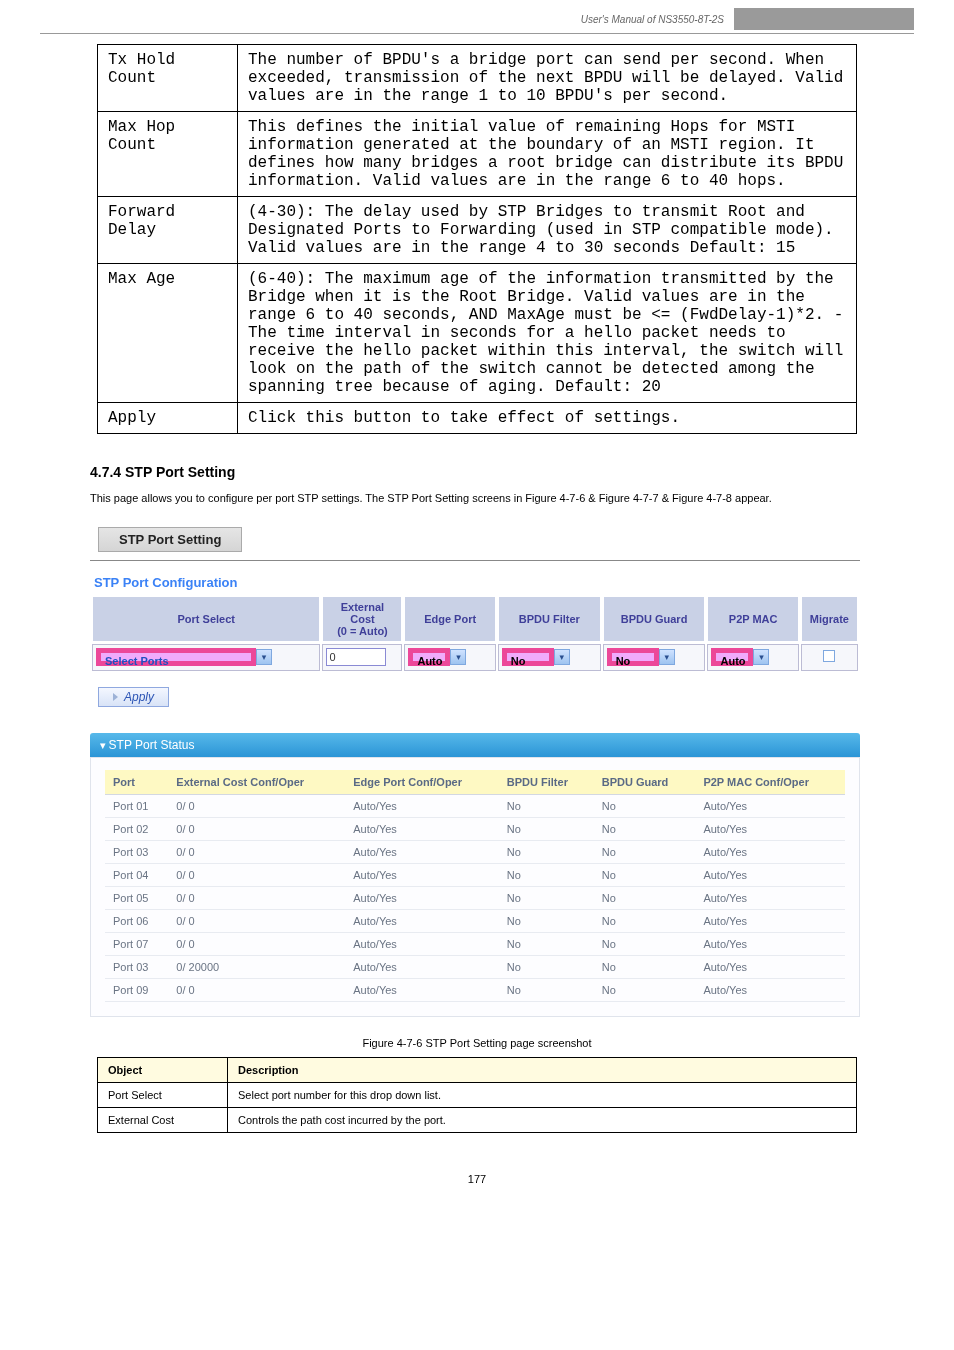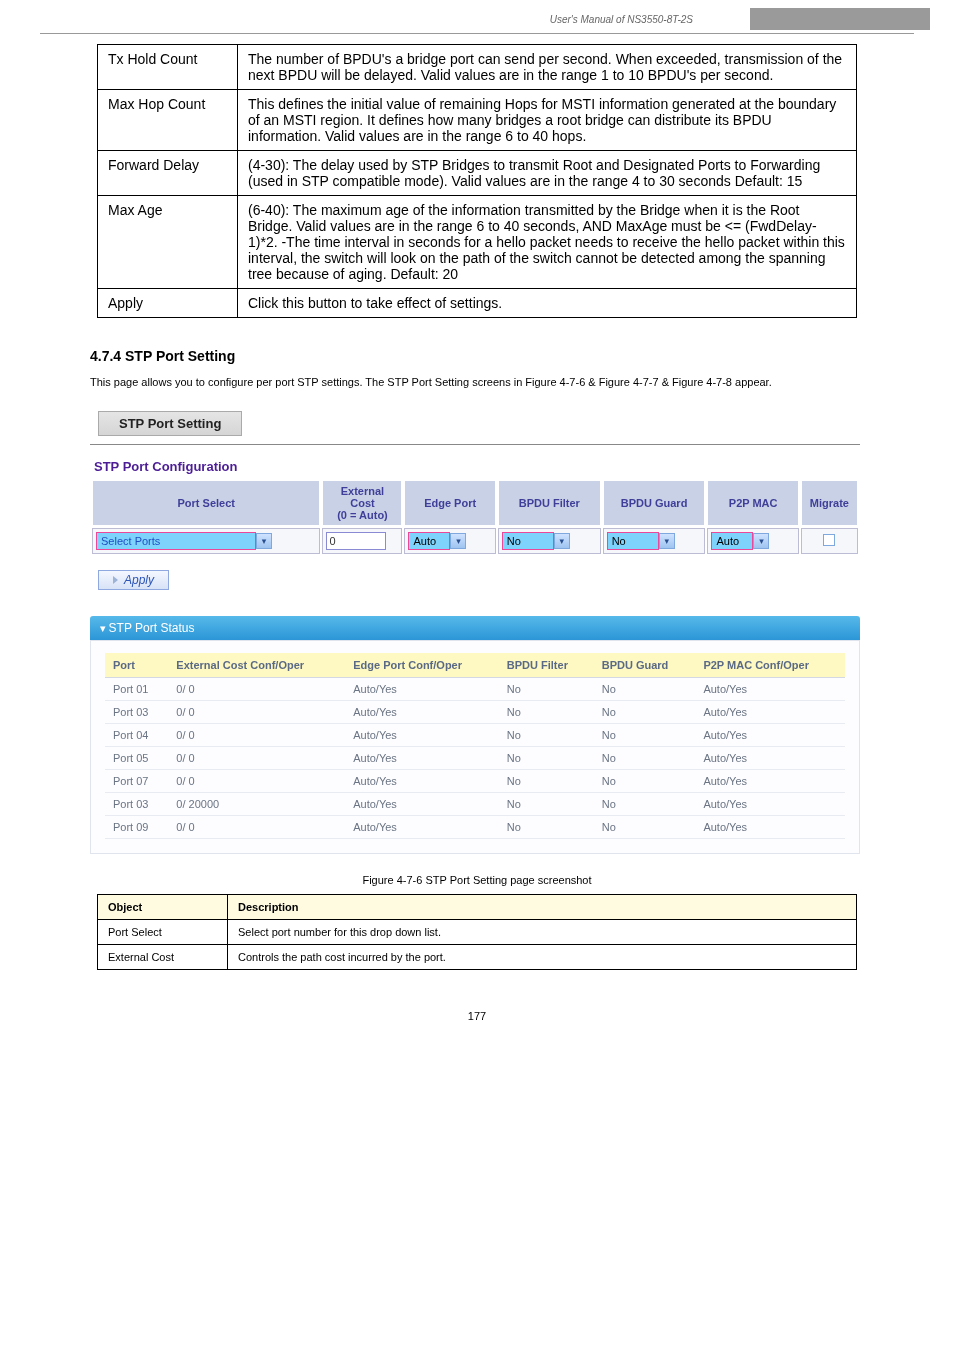--- a/index.html
+++ b/index.html
@@ -8,45 +8,45 @@
     font-family: Arial, Helvetica, sans-serif;
     background: #fff;
     color: #000;
     font-size: 12px;
     width: 954px;
   }
   .page-header-bar {
     display: flex;
     justify-content: flex-end;
     align-items: center;
-    padding: 8px 24px 3px 40px;
-    gap: 47px;
+    padding: 8px 40px 3px 40px;
   }
   .grey-block {
     width: 180px;
     height: 22px;
     background: #9a9a9a;
     margin-left: 10px;
   }
   .header-rule {
     border: none;
     border-top: 1px solid #999;
     margin: 0 40px 10px 40px;
   }
   .outer-table {
     border-collapse: collapse;
     width: 760px;
     margin: 0 auto 20px auto;
   }
   .outer-table td {
     border: 1px solid #000;
     padding: 6px 10px;
-    font-size: 14px;
+    font-size: 16px;
     vertical-align: top;
     background: #fff;
+    font-family: Liberation Mono, monospace;
   }
   .outer-table .col1 { width: 140px; }
   .outer-table .row-lg td { height: 38px; }
   .outer-table .row-xl td { height: 68px; }
   .outer-table .row-sm td { height: 20px; }
 
   .section-num {
     font-size: 14px;
     font-weight: bold;
     margin: 30px 0 10px 90px;
@@ -71,21 +71,21 @@
     font-weight: bold;
     color: #222;
     margin: 0 0 0 8px;
   }
   .ui-rule {
     border: none;
     border-top: 1px solid #888;
     margin: 8px 0 14px 0;
   }
   .ui-subtitle {
-    color: #4c1d95;
+    color: #3b82f6;
     font-weight: bold;
     font-size: 13px;
     margin: 0 0 4px 4px;
   }
 
   .cfg-table {
     border-collapse: separate;
     border-spacing: 2px;
     width: 100%;
   }
@@ -122,26 +122,27 @@
     border:1px solid #7fa8df;
     vertical-align: middle;
     text-align:center;
     font-size:9px;
     line-height:14px;
     color:#2a4f90;
   }
   .sel-wrap { white-space: nowrap; display:inline-flex; align-items:center; }
   .sel-text {
     display:inline-block;
-    border:1px solid #ec4899;
+    border:5px solid #ec4899;
     height:18px; line-height:16px;
     padding:0 4px;
     font-size:11px;
     flex:1;
-    background:#7dd3fc;
+    background:#f0abfc;
+    font-weight:bold;
   }
   .apply-btn {
     display:inline-block;
     margin: 14px 0 20px 8px;
     padding: 2px 14px;
     border: 1px solid #8fa8df;
     background: linear-gradient(#f4f7ff,#d8e3f7);
     color: #2d55b5;
     font-size: 12px;
     font-style: italic;
@@ -339,37 +340,53 @@
       <tbody id="status-rows">
           <tr>
             <td>Port 01</td>
             <td>0/ 0</td>
             <td>Auto/Yes</td>
             <td>No</td>
             <td>No</td>
             <td>Auto/Yes</td>
           </tr>
           <tr>
+            <td>Port 02</td>
+            <td>0/ 0</td>
+            <td>Auto/Yes</td>
+            <td>No</td>
+            <td>No</td>
+            <td>Auto/Yes</td>
+          </tr>
+          <tr>
             <td>Port 03</td>
             <td>0/ 0</td>
             <td>Auto/Yes</td>
             <td>No</td>
             <td>No</td>
             <td>Auto/Yes</td>
           </tr>
           <tr>
             <td>Port 04</td>
             <td>0/ 0</td>
             <td>Auto/Yes</td>
             <td>No</td>
             <td>No</td>
             <td>Auto/Yes</td>
           </tr>
           <tr>
             <td>Port 05</td>
+            <td>0/ 0</td>
+            <td>Auto/Yes</td>
+            <td>No</td>
+            <td>No</td>
+            <td>Auto/Yes</td>
+          </tr>
+          <tr>
+            <td>Port 06</td>
             <td>0/ 0</td>
             <td>Auto/Yes</td>
             <td>No</td>
             <td>No</td>
             <td>Auto/Yes</td>
           </tr>
           <tr>
             <td>Port 07</td>
             <td>0/ 0</td>
             <td>Auto/Yes</td>

